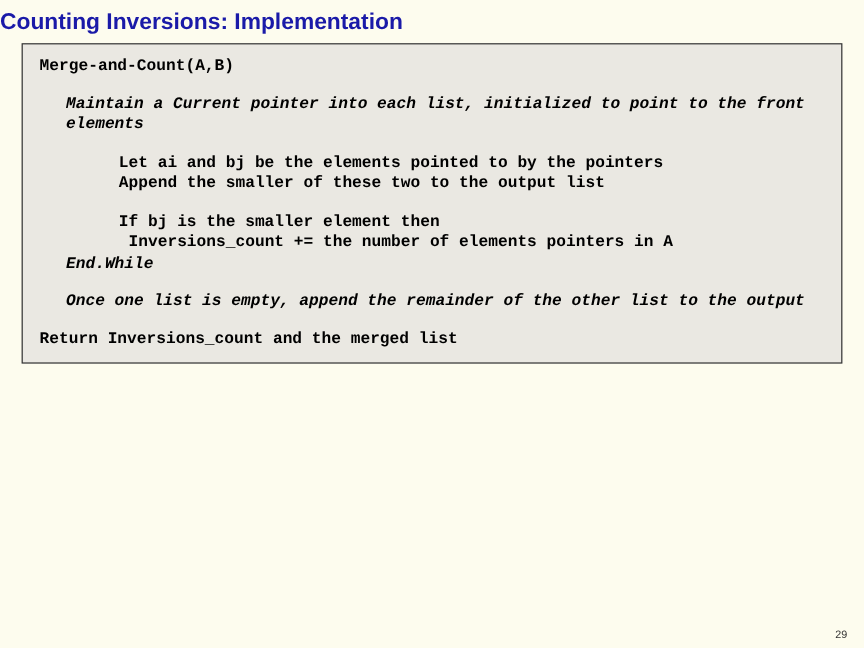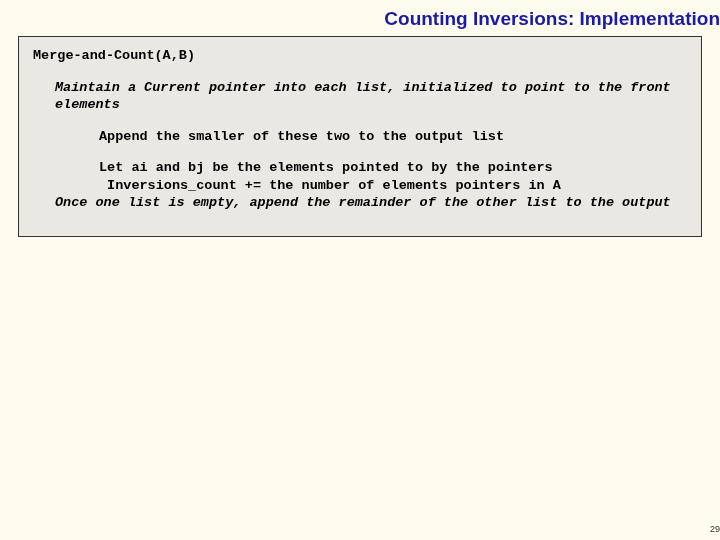--- a/index.html
+++ b/index.html
@@ -6,21 +6,21 @@
     margin: 0;
     padding: 0;
     width: 720px;
     height: 540px;
     background: #fdfcee;
     font-family: Georgia, 'Times New Roman', serif;
     position: relative;
     box-sizing: border-box;
   }
   .title {
-    text-align: right;
+    text-align: left;
     font-family: 'Comic Sans MS', cursive, sans-serif;
     font-weight: bold;
     color: #1a1aa8;
     font-size: 19px;
     padding-top: 8px;
     padding-bottom: 6px;
   }
   .codebox {
     margin: 0 18px 0 18px;
     background: #eae8e2;
@@ -37,40 +37,43 @@
     white-space: pre-wrap;
   }
   .codebox p.tight {
     margin-bottom: 0;
   }
   .ind1 { padding-left: 22px; font-style: italic; }
   .ind2 { padding-left: 66px; }
   .pagenum {
     position: absolute;
     bottom: 6px;
-    right: 0;
+    right: 14px;
     font-size: 9px;
     color: #333;
     font-family: Arial, sans-serif;
   }
 </style>
 </head>
 <body>
 
 <div class="title">Counting Inversions:  Implementation</div>
 
 <div class="codebox">
   <p>Merge-and-Count(A,B)</p>
 
   <p class="ind1">Maintain a Current pointer into each list, initialized to point to the front elements</p>
 
 
+  <p class="ind2 tight">Let ai and bj be the elements pointed to by the pointers</p>
   <p class="ind2">Append the smaller of these two to the output list</p>
-  <p class="ind2 tight">Let ai and bj be the elements pointed to by the pointers</p>
 
+  <p class="ind2 tight">If bj is the smaller element then</p>
   <p class="ind2 tight"> Inversions_count += the number of elements pointers in A</p>
 
+  <p class="ind1">End.While</p>
 
   <p class="ind1">Once one list is empty, append the remainder of the other list to the output</p>
 
+  <p class="tight">Return Inversions_count and the merged list</p>
 </div>
 
 <div class="pagenum">29</div>
 
 </body></html>

